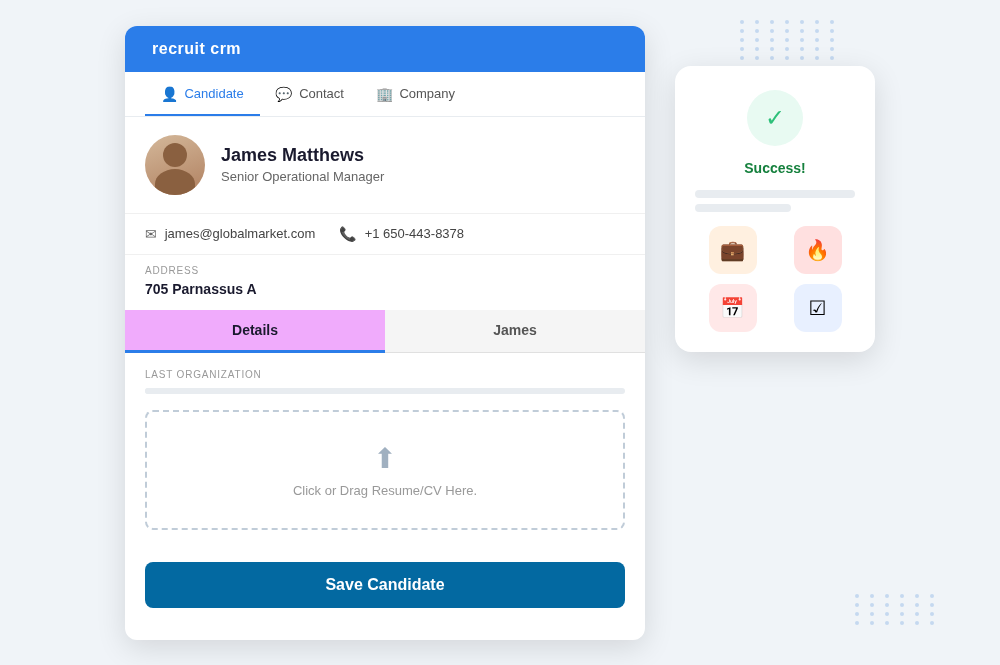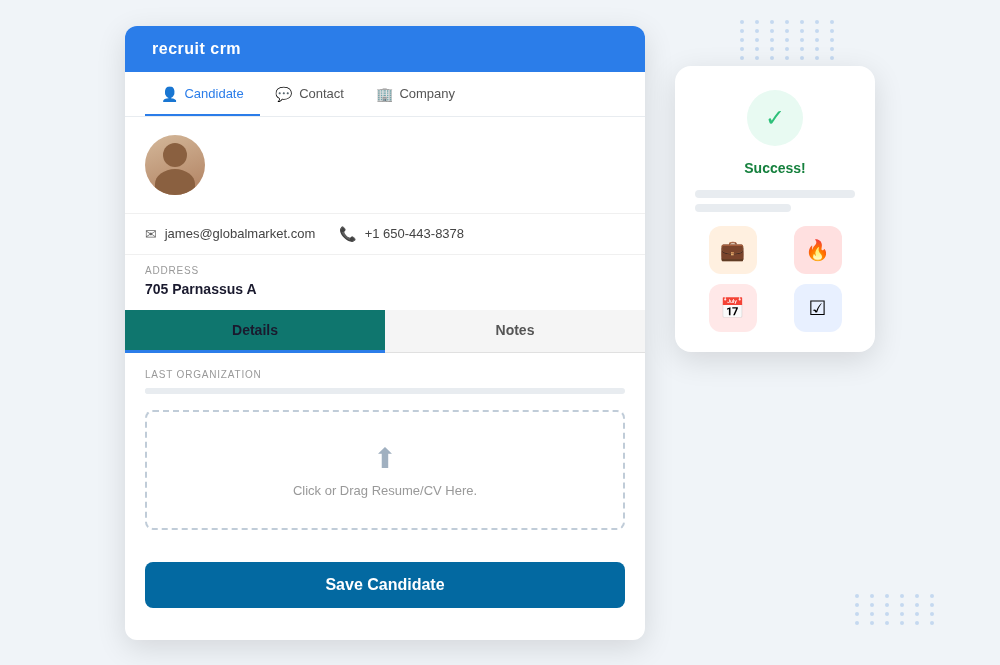--- a/index.html
+++ b/index.html
@@ -166,21 +166,21 @@
       display: flex;
       margin: 12px 0 0;
     }
     .sub-tab {
       flex: 1;
       padding: 12px;
       text-align: center;
       font-size: 14px;
       font-weight: 600;
       cursor: pointer;
-      background: #0f766e;
+      background: #f0abfc;
       color: #333;
     }
     .sub-tab.active {
       border-bottom: 3px solid #2b7de9;
       color: #1a1a2e;
     }
     .sub-tab.inactive {
       background: #f5f5f5;
       color: #555;
       border-bottom: 1px solid #e0e0e0;
@@ -428,20 +428,24 @@
         </div>
         <div class="crm-tab">
           <span class="tab-icon">🏢</span>
           <span>Company</span>
         </div>
       </div>
 
       
       <div class="candidate-info">
         <div class="avatar-img"></div>
+        <div class="candidate-details">
+          <h2>James Matthews</h2>
+          <p>Senior Operational Manager</p>
+        </div>
       </div>
 
       
       <div class="contact-row">
         <div class="contact-item">
           <span class="contact-icon">✉</span>
           <span>james@globalmarket.com</span>
         </div>
         <div class="contact-item">
           <span class="contact-icon">📞</span>
@@ -456,21 +460,21 @@
           <span>705 Parnassus A</span>
         </div>
       </div>
 
       
       <div class="sub-tabs">
         <div class="sub-tab active">
           <span>Details</span>
         </div>
         <div class="sub-tab inactive">
-          <span>Notes</span>
+          <span>James</span>
         </div>
       </div>
 
       
       <div class="content-area">
         <div class="section-label">LAST ORGANIZATION</div>
         <div class="progress-bar-bg">
           <div class="progress-bar-fill"></div>
         </div>
 

